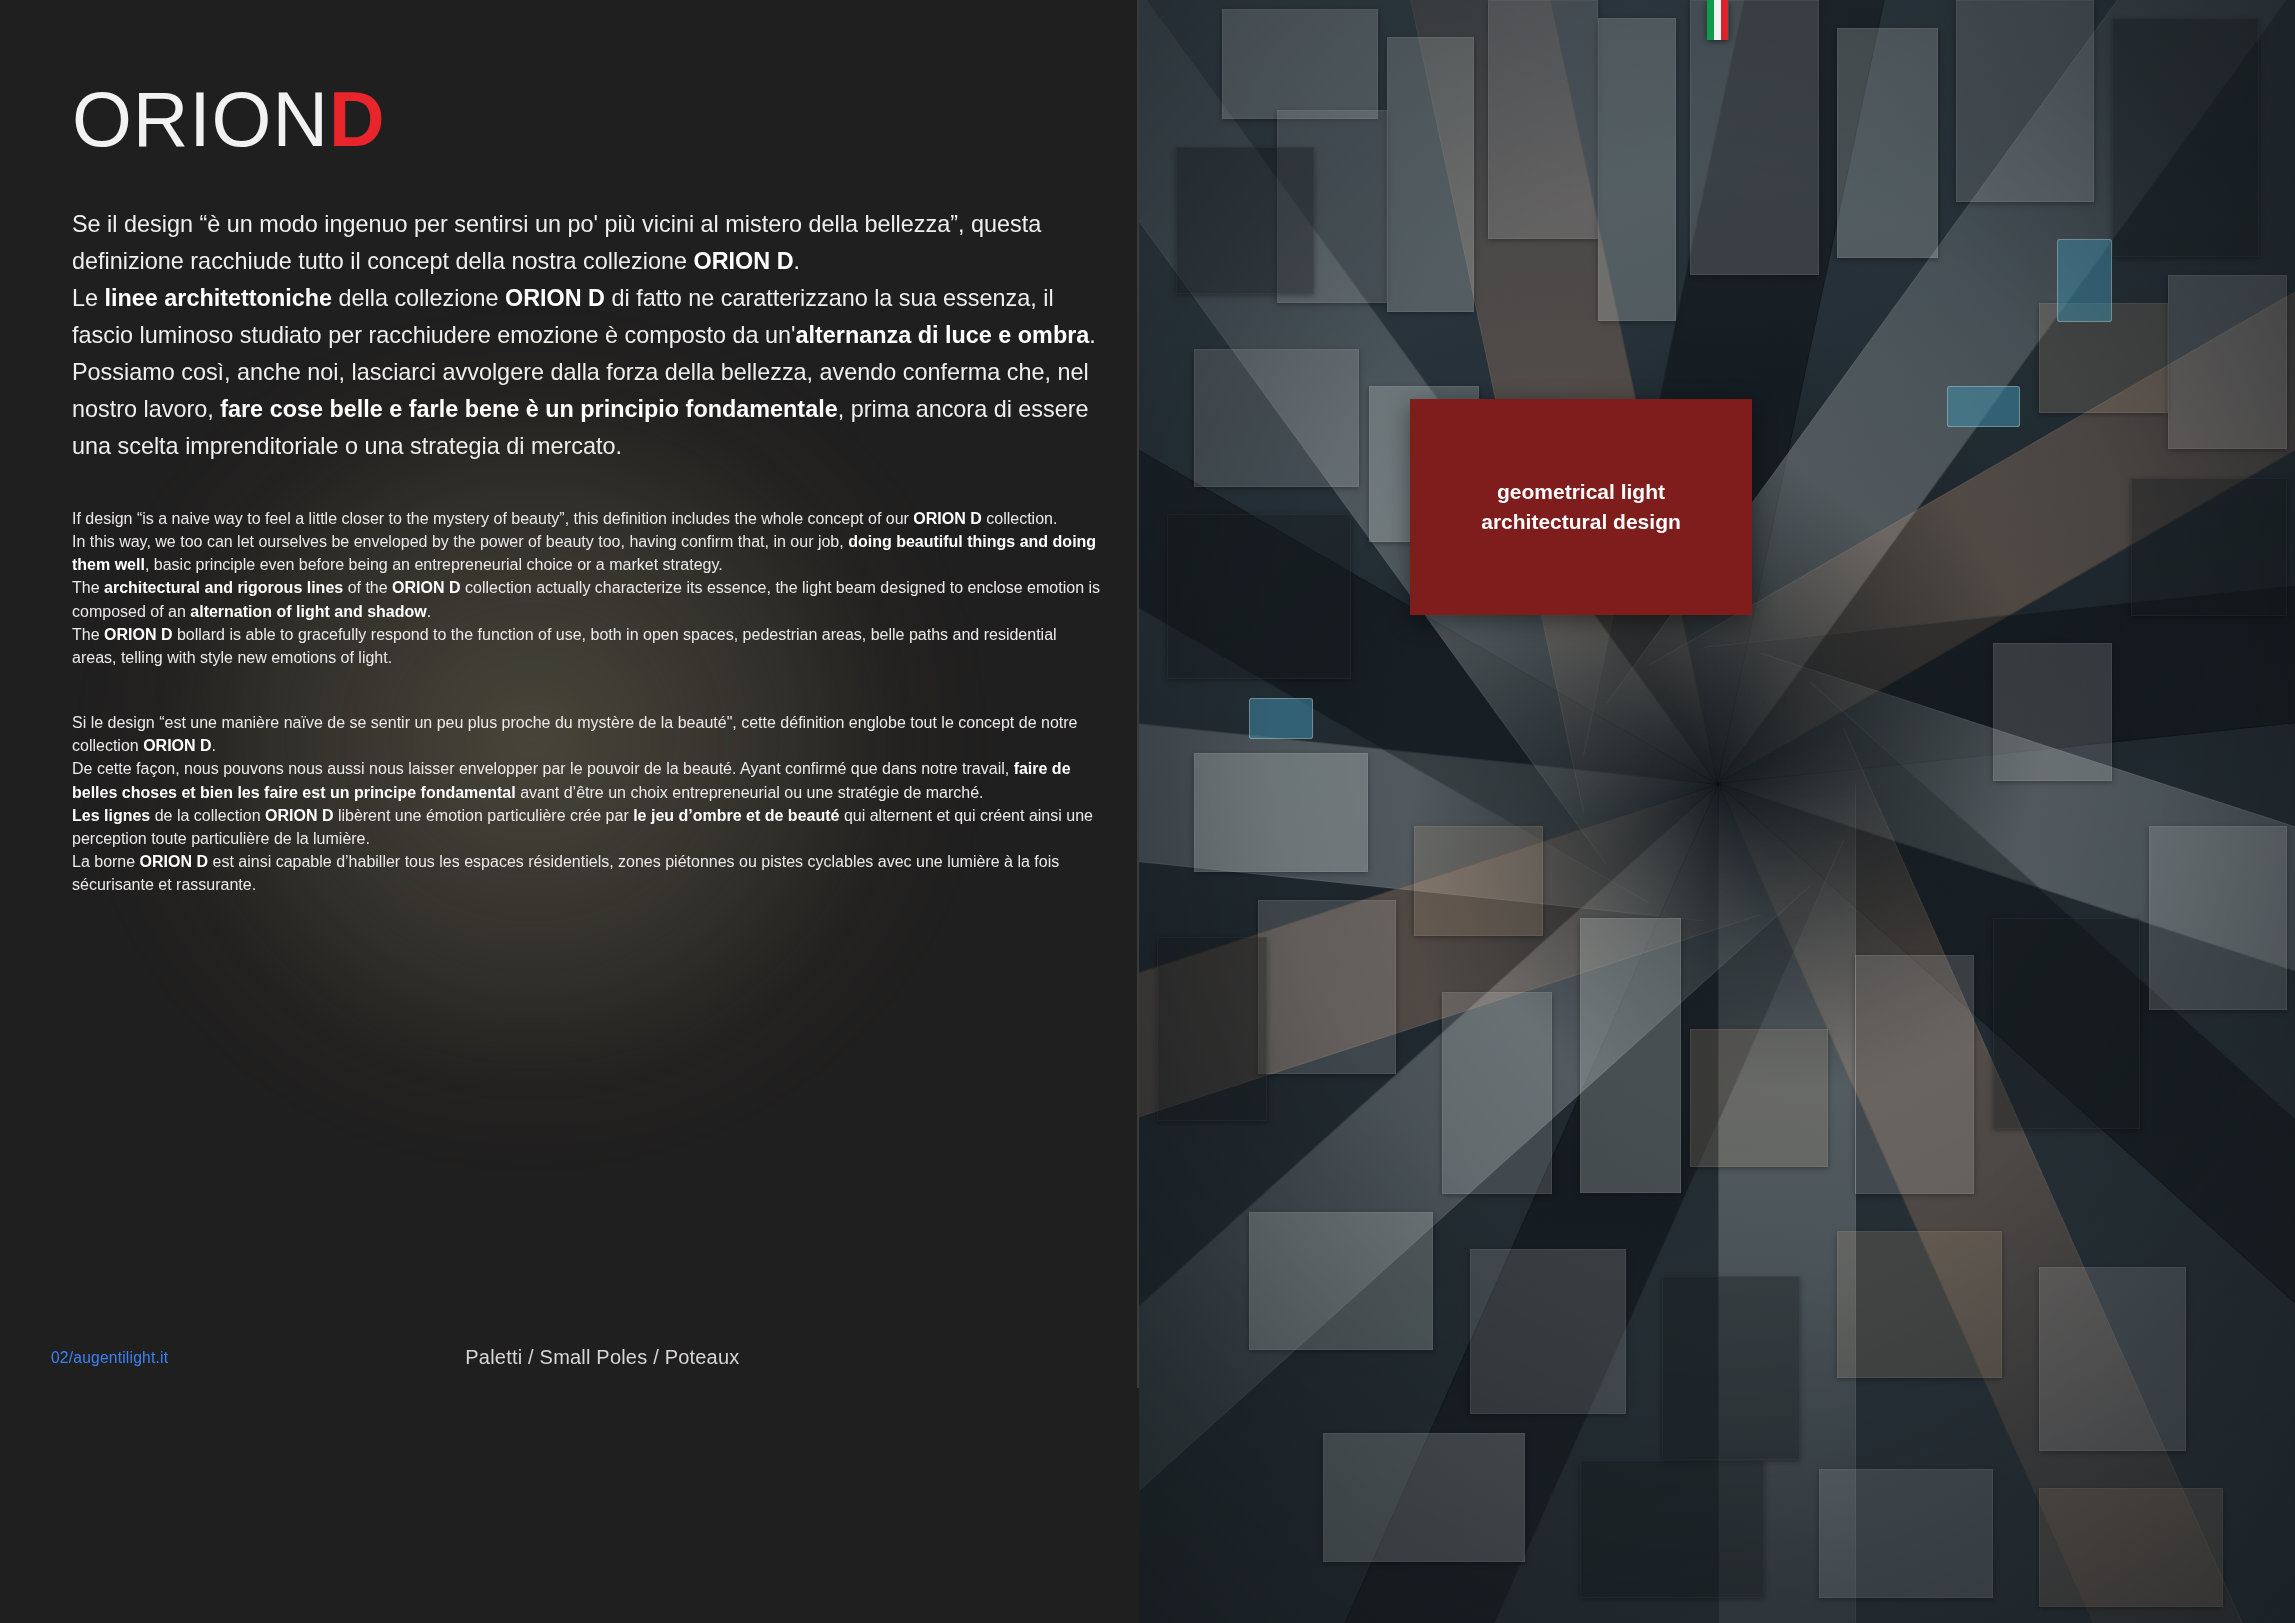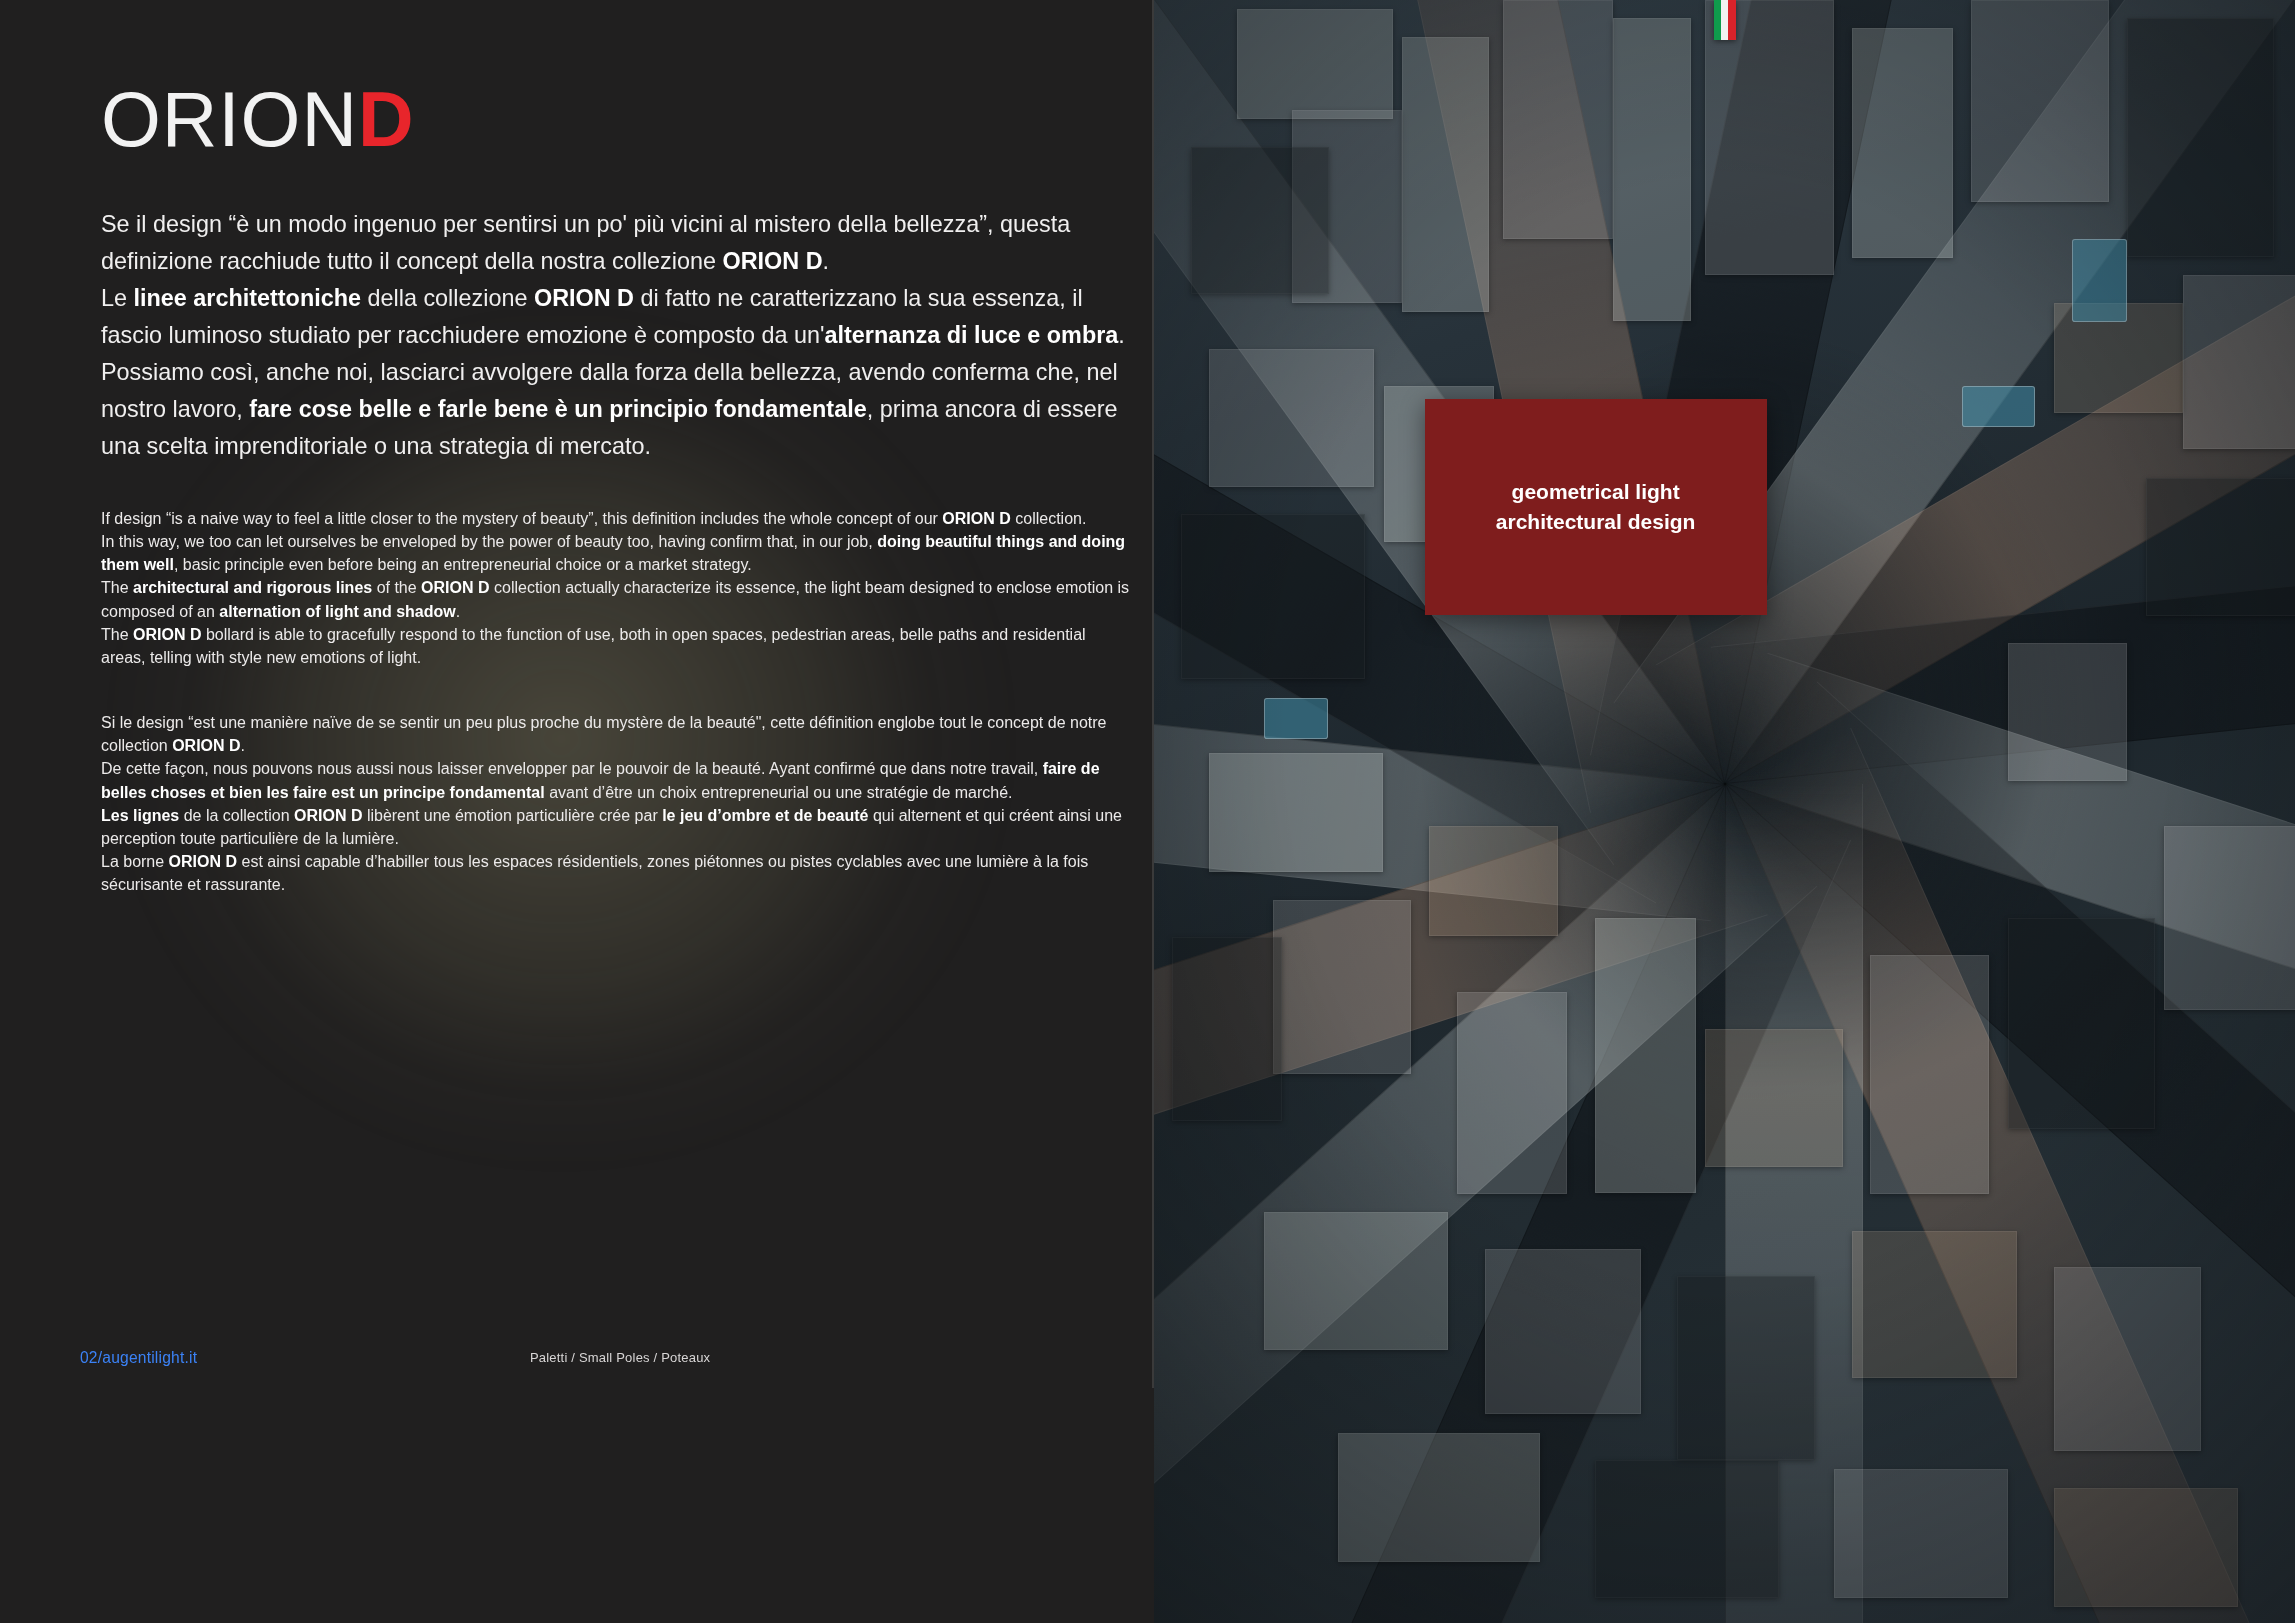--- a/index.html
+++ b/index.html
@@ -16,21 +16,20 @@
     background:#201f1f;
   }
 
   
   .left {
     position:relative;
     width:1139px;
     height:1388px;
     background:#201f1f;
     overflow:hidden;
-    margin-left:29px;
   }
   
   .glow {
     position:absolute;
     left:73px; top:303px;
     width:918px; height:872px;
     border-radius:50%;
     background:radial-gradient(closest-side, rgba(164,158,120,0.30), rgba(140,135,100,0.16) 55%, rgba(120,115,85,0.04) 80%, rgba(0,0,0,0) 100%);
     filter:blur(7.3px);
     pointer-events:none;
@@ -80,21 +79,21 @@
     position:absolute;
     left:51px;
     font-size:15.6px;
     color:#3b82f6;
     letter-spacing:0.2px;
   }
   .footer .cat {
     position:absolute;
     left:50%;
     transform:translateX(-38%);
-    font-size:13px;
+    font-size:20px;
     color:#d8d6d6;
     letter-spacing:0.2px;
   }
   .vrule {
     position:absolute;
     right:0; top:0;
     width:1.8px; height:1624px;
     background:#3a3a3a;
   }
 

